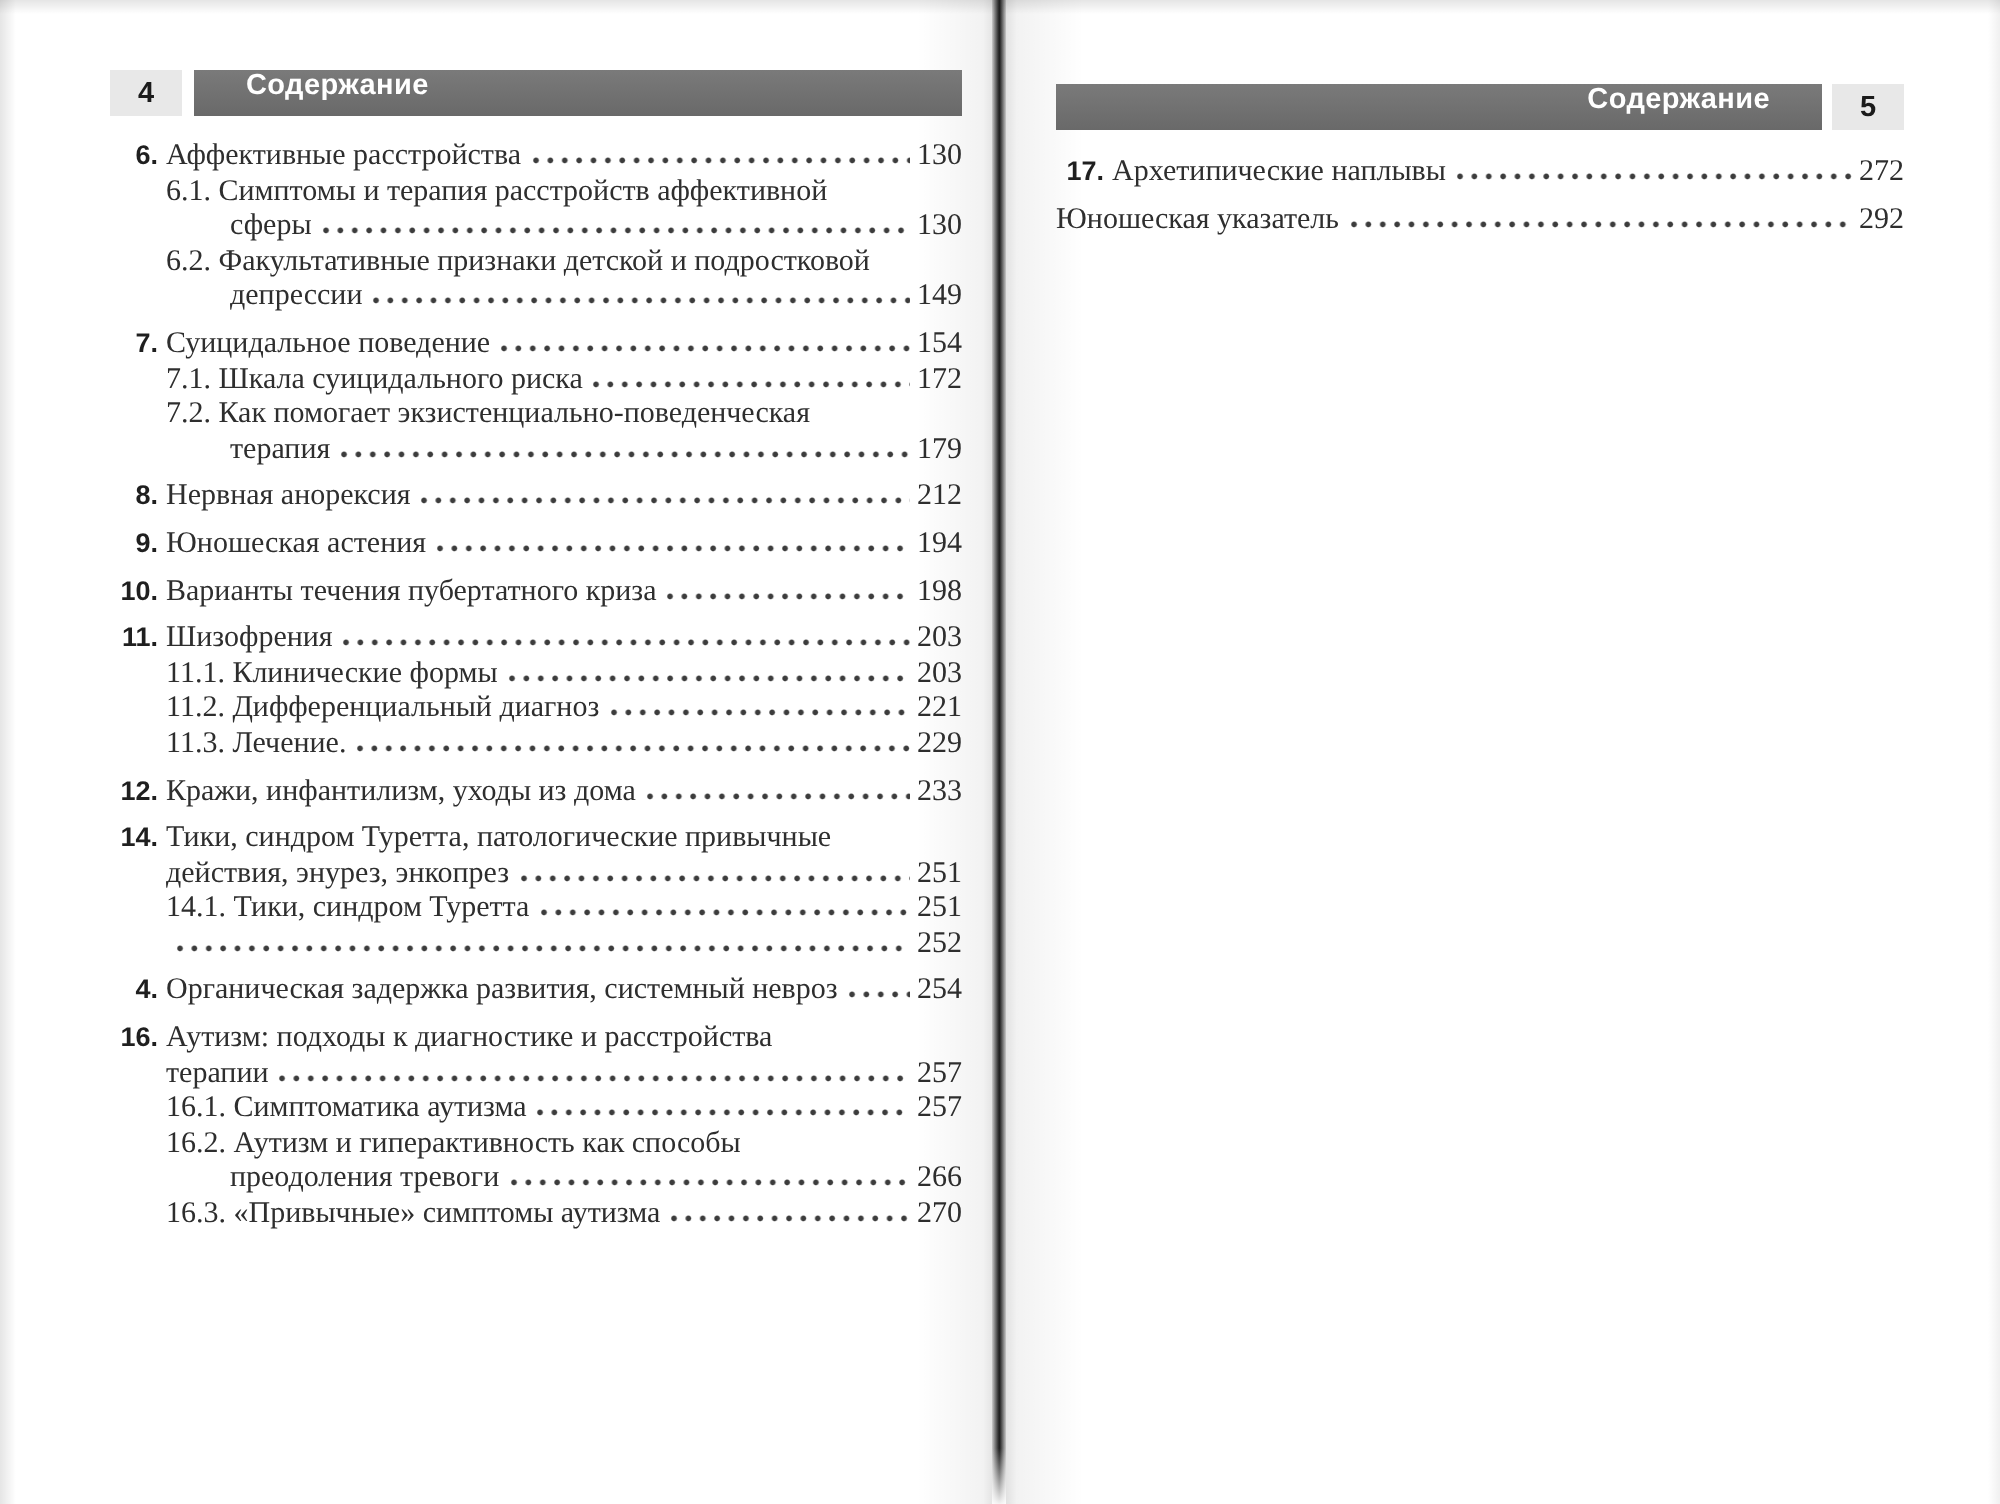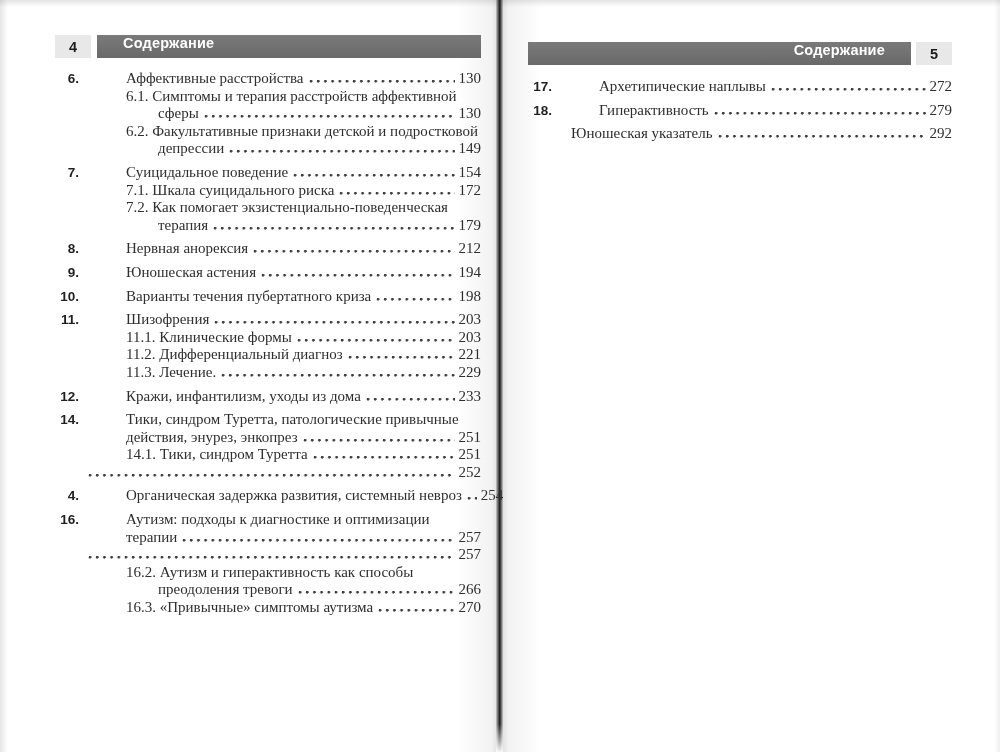--- a/index.html
+++ b/index.html
@@ -39,21 +39,21 @@
   .hdr-right .bar{justify-content:flex-end;}
   .hdr-right .pnbox{margin-left:5px;}
 
   .toc{margin-top:12px;}
   #right-content .toc{margin-top:13px;}
   .entry{margin-bottom:6px;}
   .line{display:flex;align-items:baseline;line-height:17.6px;
     font-size:15px;color:#2e2e2e;}
   .line .num{flex:0 0 24px;padding-right:4px;text-align:right;
     font:bold 13.5px "Liberation Sans",sans-serif;color:#1f1f1f;}
-  .line .txt{flex:0 0 auto;white-space:nowrap;margin-left:43px;}
+  .line .txt{flex:0 0 auto;white-space:nowrap;}
   .line .leader{flex:1 1 14px;min-width:10px;height:4px;margin:0 4px 0 5px;
     background-image:radial-gradient(circle at 2px 2.2px,#3c3c3c 1.1px,rgba(0,0,0,0) 1.7px);
     background-size:7.2px 4px;background-repeat:repeat-x;background-position:left bottom;}
   .line .pg{flex:0 0 auto;white-space:nowrap;}
   .line.ind1{padding-left:28px;}
   .line.ind2{padding-left:60px;}
 </style>
 </head>
 <body>
 
@@ -215,31 +215,32 @@
           <div class="line">
     <span class="num">4.</span>
     <span class="txt">Органическая задержка развития, системный невроз</span>
     <span class="leader"></span>
     <span class="pg">254</span>
   </div>
         </div>
         <div class="entry">
           <div class="line">
     <span class="num">16.</span>
-    <span class="txt">Аутизм: подходы к диагностике и оптимизации</span>
+    <span class="txt">Аутизм: подходы к диагностике и расстройства</span>
 
   </div>
           <div class="line ind1">
 
     <span class="txt">терапии</span>
     <span class="leader"></span>
     <span class="pg">257</span>
   </div>
           <div class="line ind1">
 
+    <span class="txt">16.1. Симптоматика аутизма</span>
     <span class="leader"></span>
     <span class="pg">257</span>
   </div>
           <div class="line ind1">
 
     <span class="txt">16.2. Аутизм и гиперактивность как способы</span>
 
   </div>
           <div class="line ind2">
 
@@ -272,28 +273,20 @@
         <div class="entry">
           <div class="line">
     <span class="num">17.</span>
     <span class="txt">Архетипические наплывы</span>
     <span class="leader"></span>
     <span class="pg">272</span>
   </div>
         </div>
         <div class="entry">
           <div class="line">
-    <span class="num">18.</span>
-    <span class="txt">Гиперактивность</span>
-    <span class="leader"></span>
-    <span class="pg">279</span>
-  </div>
-        </div>
-        <div class="entry">
-          <div class="line">
 
     <span class="txt">Юношеская указатель</span>
     <span class="leader"></span>
     <span class="pg">292</span>
   </div>
         </div>
       </div>
   </div>
 </div>
 

